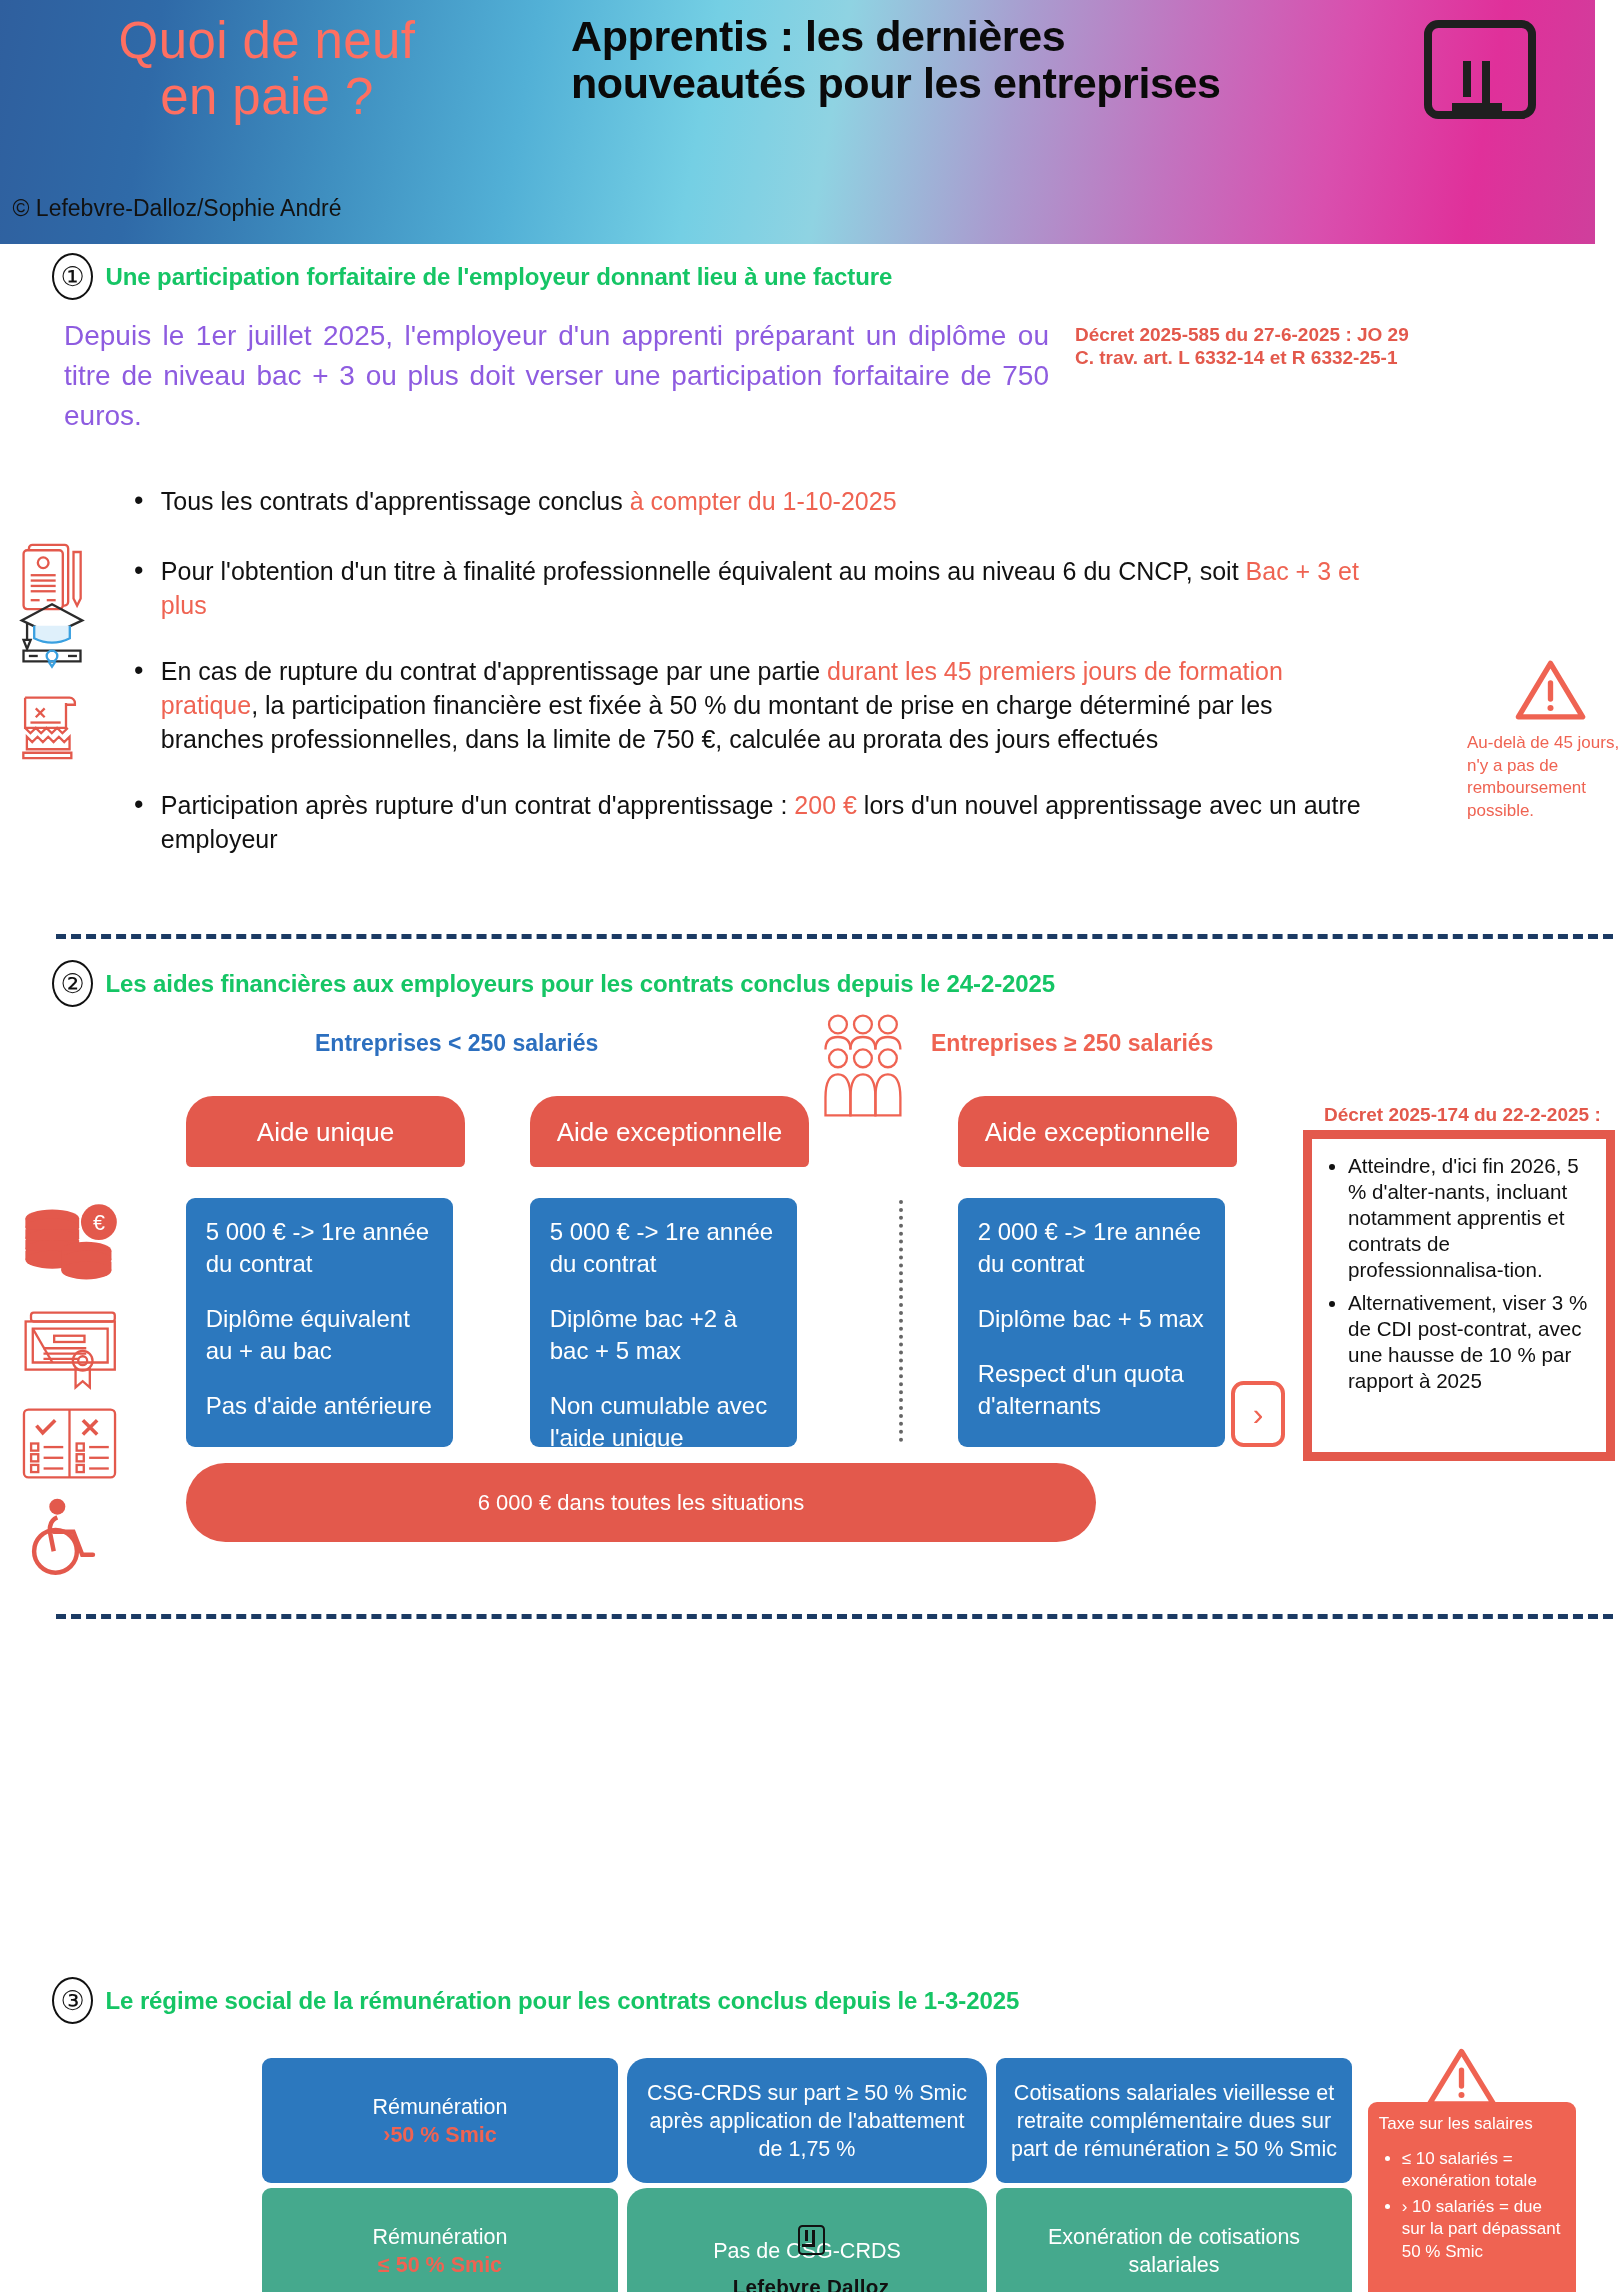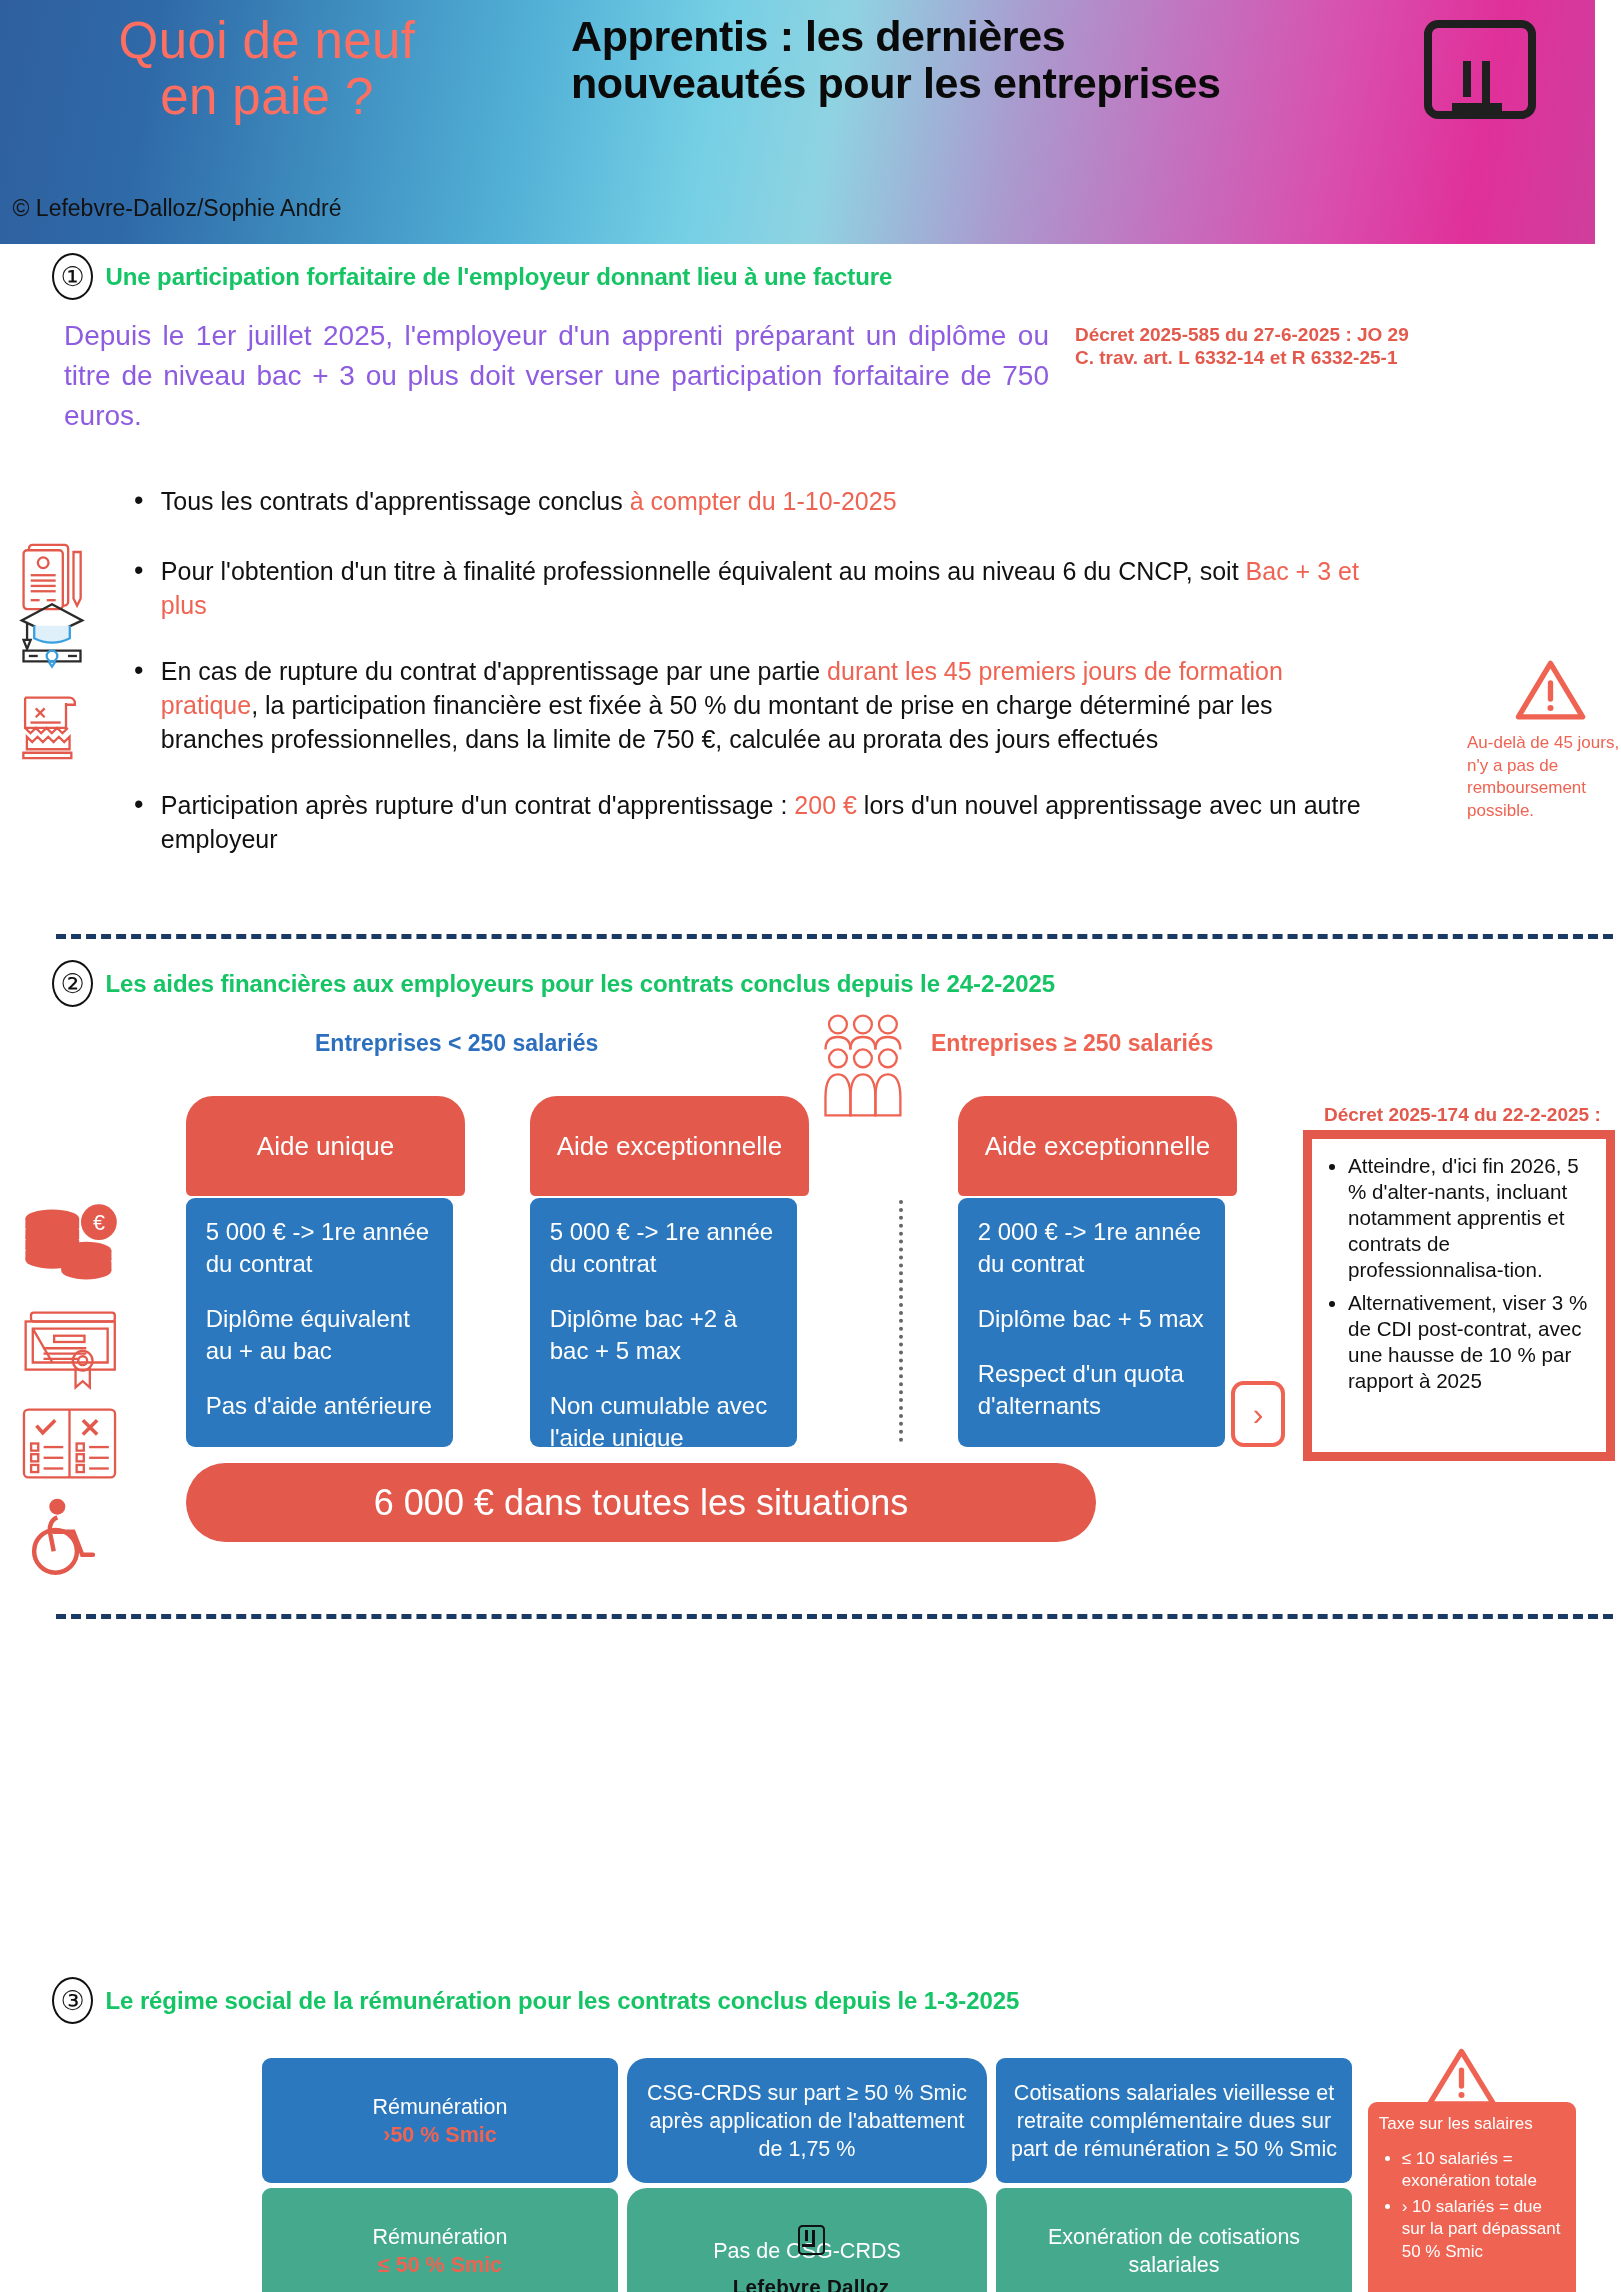--- a/index.html
+++ b/index.html
@@ -90,21 +90,21 @@
 
   
   .s2 { position: absolute; left: 0; top: 960px; width: 1622px; }
   .s2-head { margin-left: 52px; }
   .grp-blue { position: absolute; left: 315px; top: 70px; color: #2c6fbf; font-size: 23px; font-weight: 800; }
   .grp-red  { position: absolute; left: 931px; top: 70px; color: #ef6352; font-size: 23px; font-weight: 800; }
   .people-icon { position: absolute; left: 820px; top: 52px; }
   .s2-ref { position: absolute; left: 1324px; top: 143px; width: 296px; }
 
   .cap {
-    position: absolute; width: 279px; height: 100px;
+    position: absolute; width: 279px; height: 71px;
     background: #e3594c; border-radius: 27px 27px 5.4px 5.4px;
     color: #fff; display: flex; align-items: center; justify-content: center;
     text-align: center; font-size: 26px; line-height: 32px; padding: 0 10.7px;
   }
   .cap.c1 { left: 186px; top: 136px; }
   .cap.c2 { left: 530px; top: 136px; }
   .cap.c3 { left: 958px; top: 136px; }
 
   .body {
     position: absolute; width: 267px; height: 249px;
@@ -129,21 +129,21 @@
     position: absolute; left: 1303px; top: 170px; width: 312px; height: 331px;
     border: 9.9px solid #e3594c; background: #fff; padding: 14.3px 9px 9px 9px;
   }
   .redbox ul { margin-left: 27px; }
   .redbox li { font-size: 20.6px; line-height: 26px; color: #111; margin-bottom: 7.2px; }
 
   .wide-pill {
     position: absolute; left: 186px; top: 503px; width: 910px; height: 79px;
     background: #e3594c; border-radius: 54px; color: #fff;
     display: flex; align-items: center; justify-content: center;
-    font-size: 36px;
+    font-size: 22px;
   }
   .s2-ic1 { position: absolute; left: 19.7px; top: 244px; }
   .s2-ic2 { position: absolute; left: 19.7px; top: 349px; }
   .s2-ic3 { position: absolute; left: 19.7px; top: 446px; }
   .s2-ic4 { position: absolute; left: 27px; top: 536px; }
 
   
   .s3 { position: absolute; left: 0; top: 1977px; width: 1622px; }
   .s3-head { margin-left: 52px; }
   .cell {

